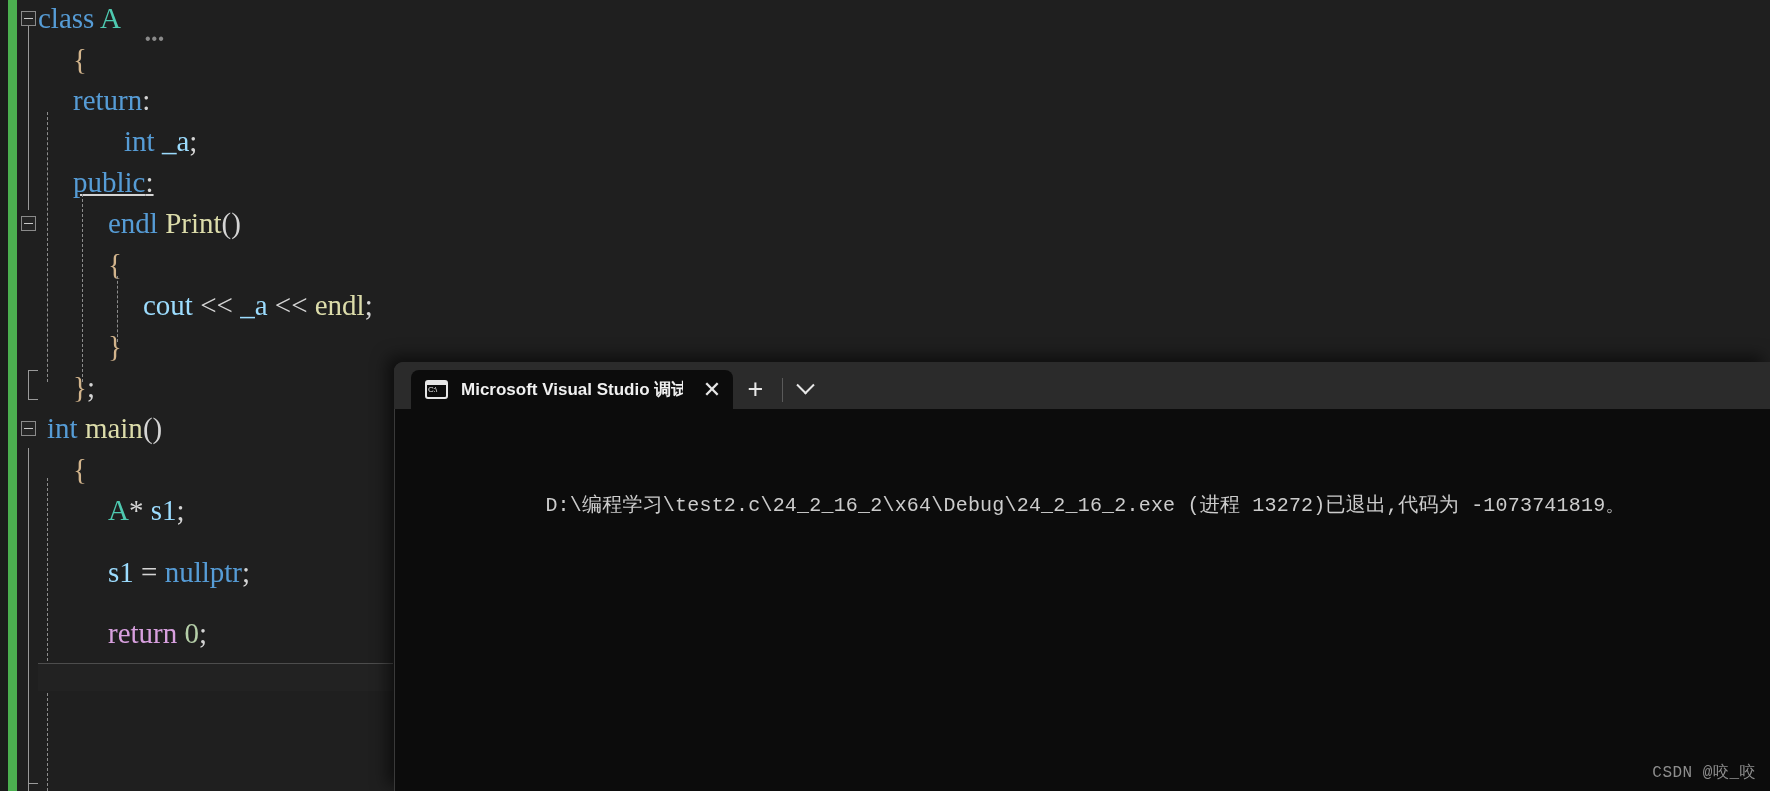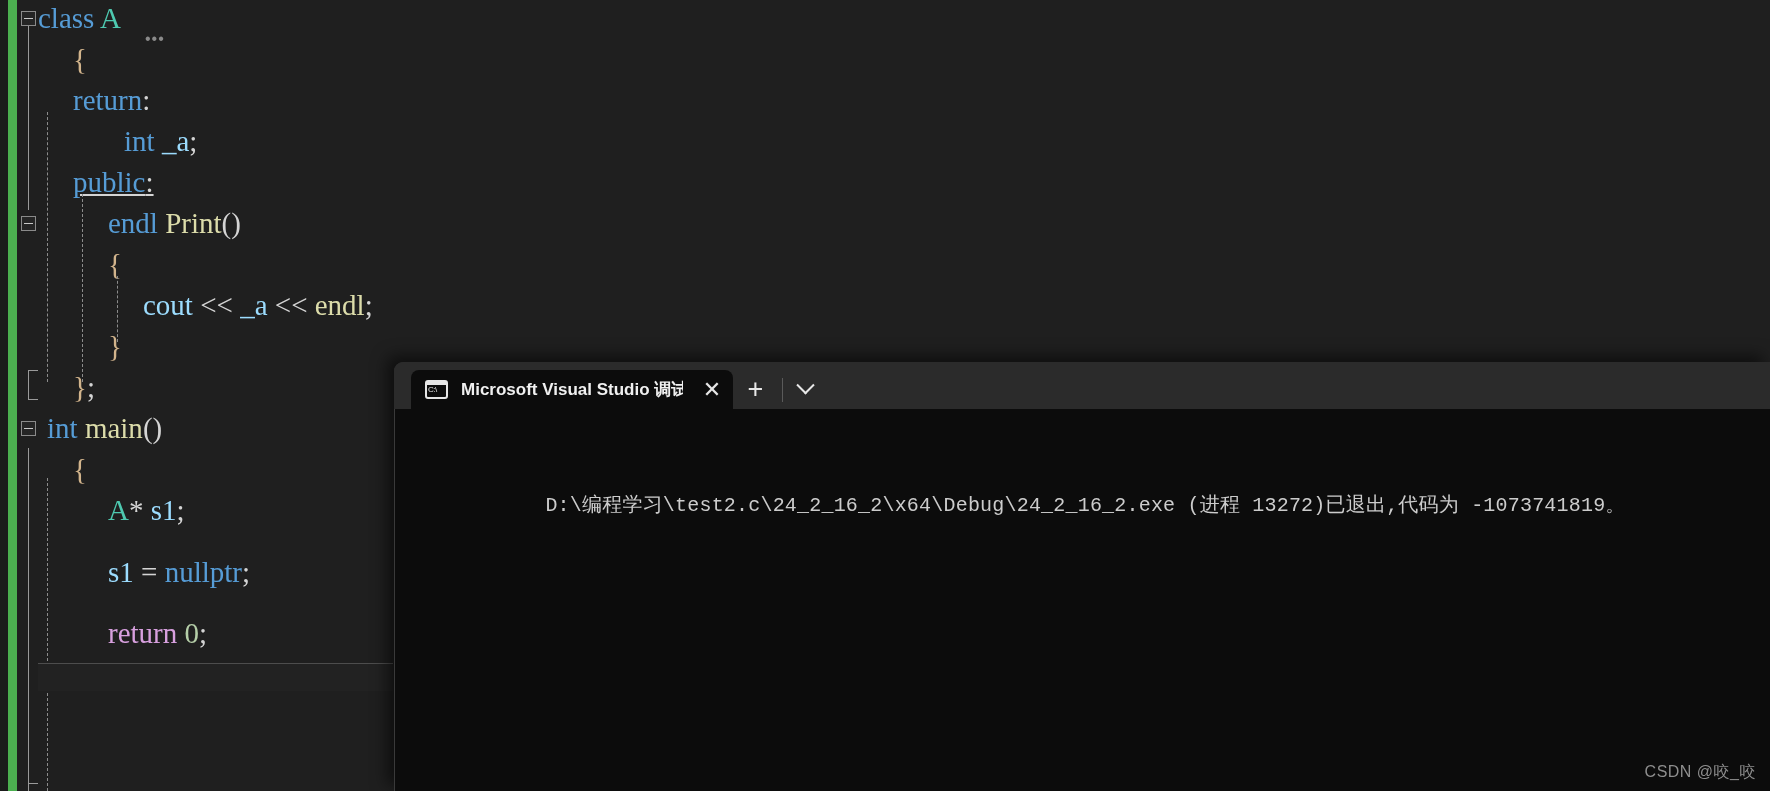--- a/index.html
+++ b/index.html
@@ -269,21 +269,21 @@
     height: 22px;
     background: #cccccc;
     vertical-align: -4px;
   }
 
   
   .watermark {
     position: absolute;
     right: 14px;
     bottom: 8px;
-    font-family: Liberation Sans, sans-serif;
+    font-family: Liberation Mono, monospace;
     font-size: 16px;
     color: #8e8e8e;
     letter-spacing: 0.5px;
   }
 </style>
 </head>
 <body>
 
 <div id="screen">
 

